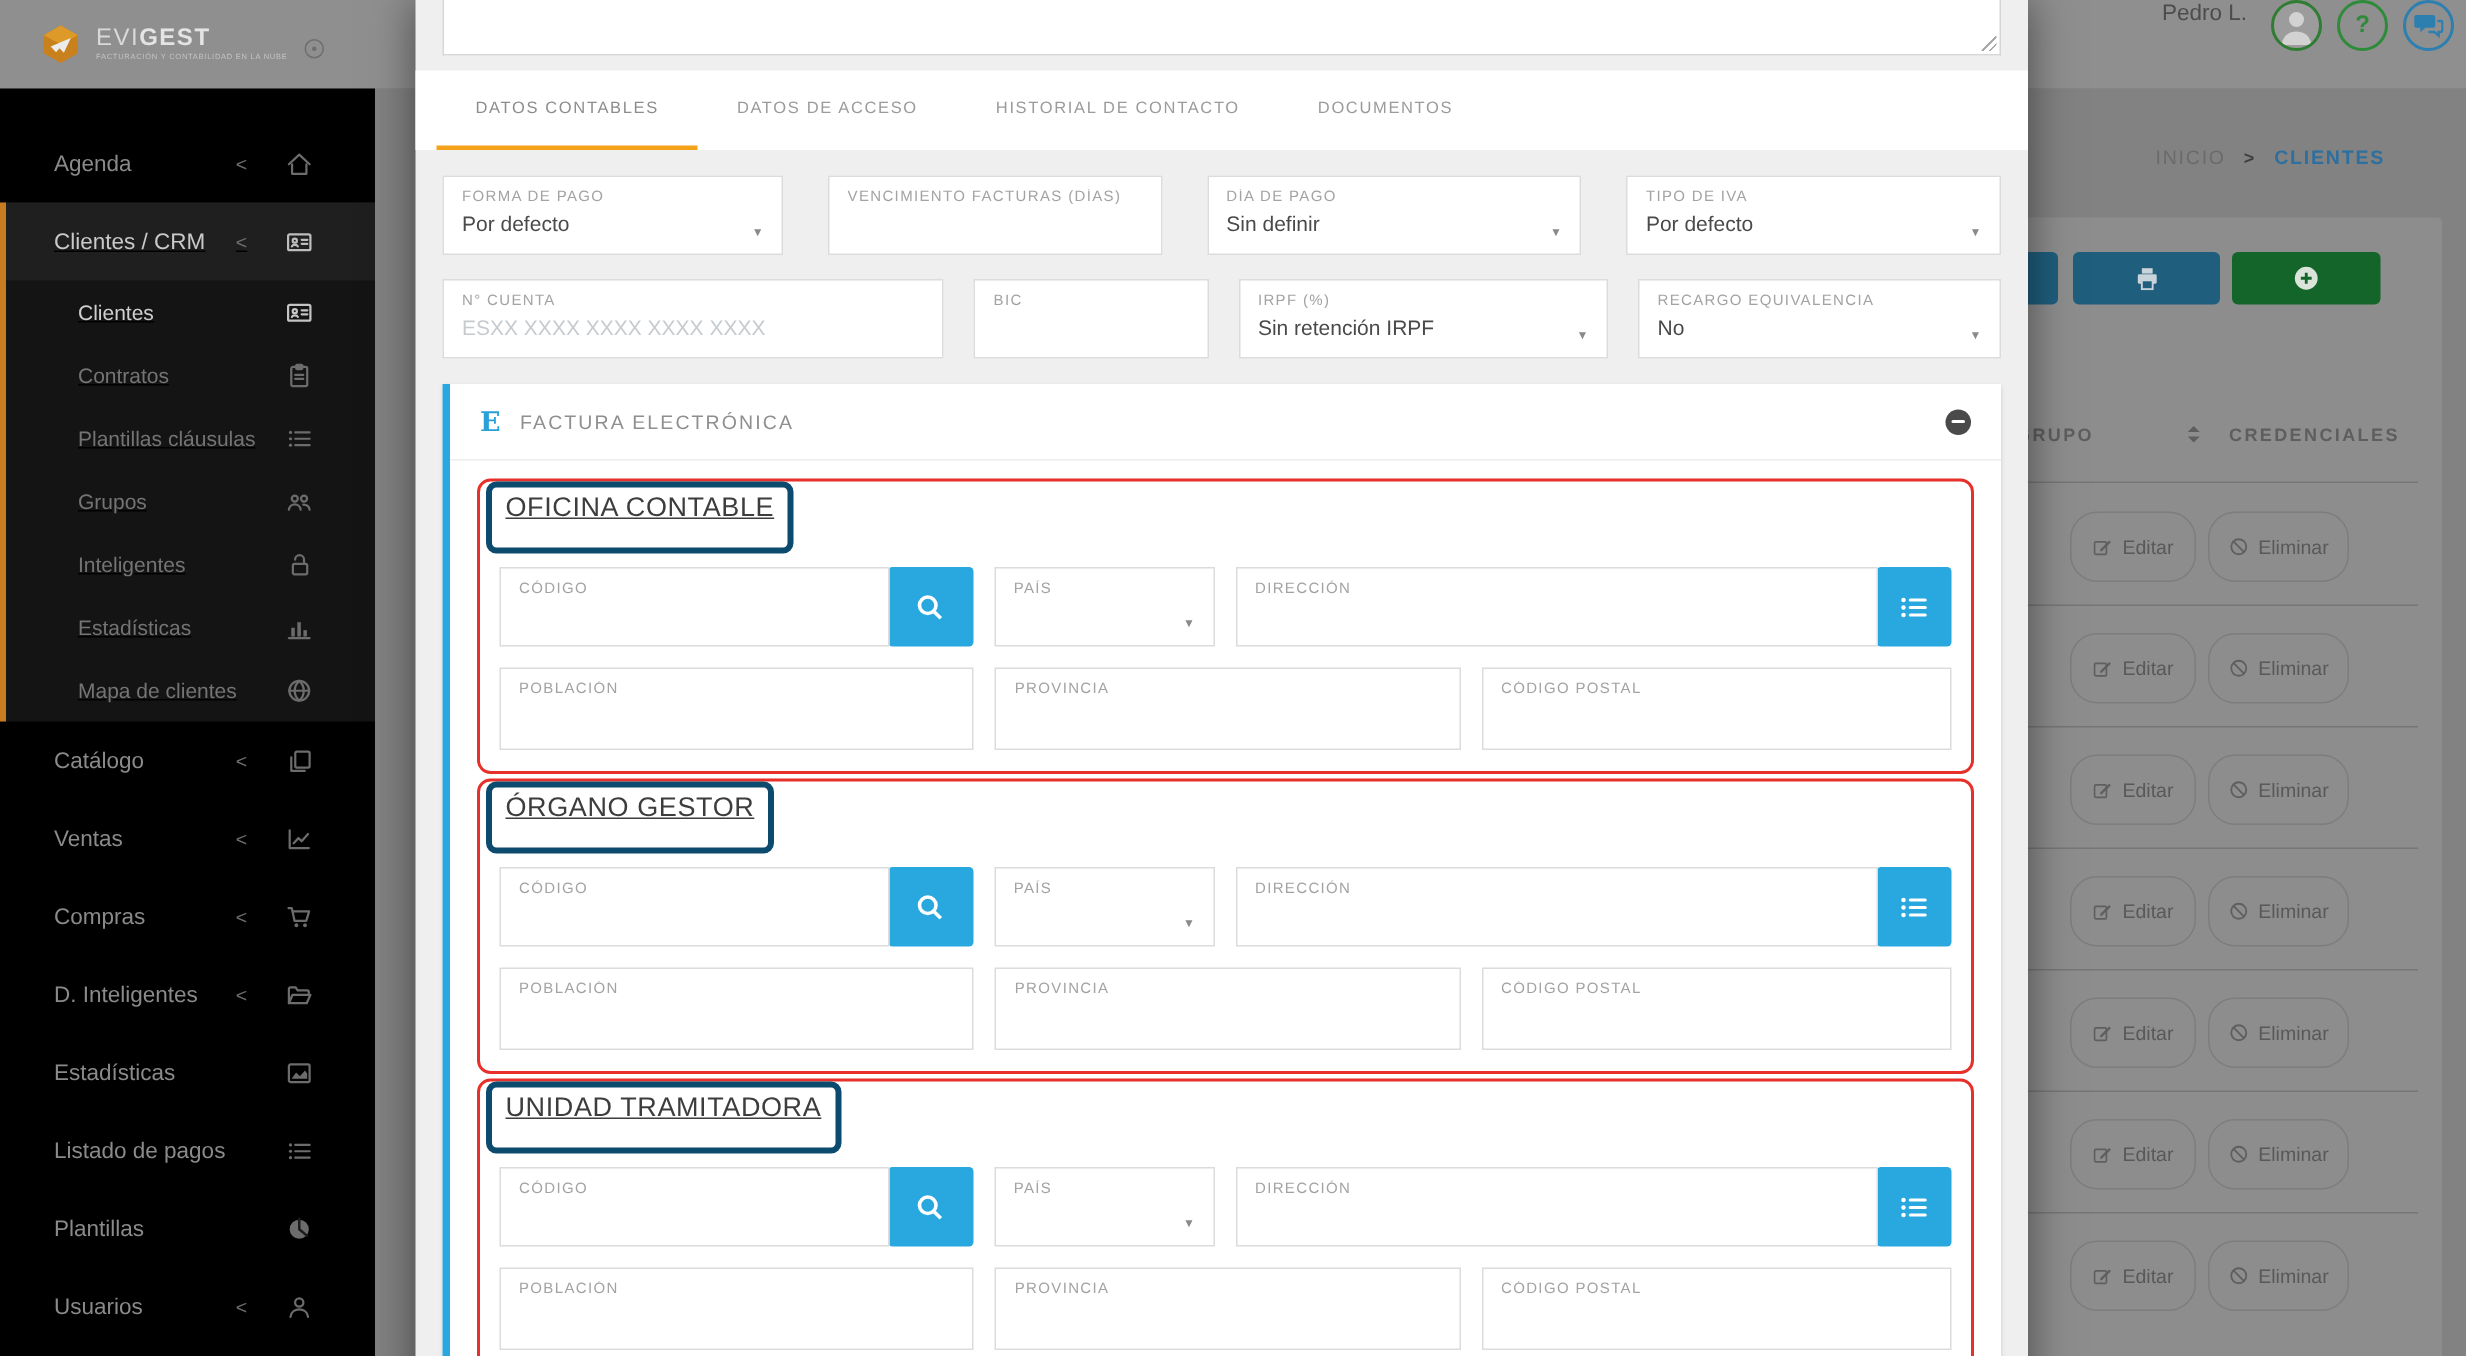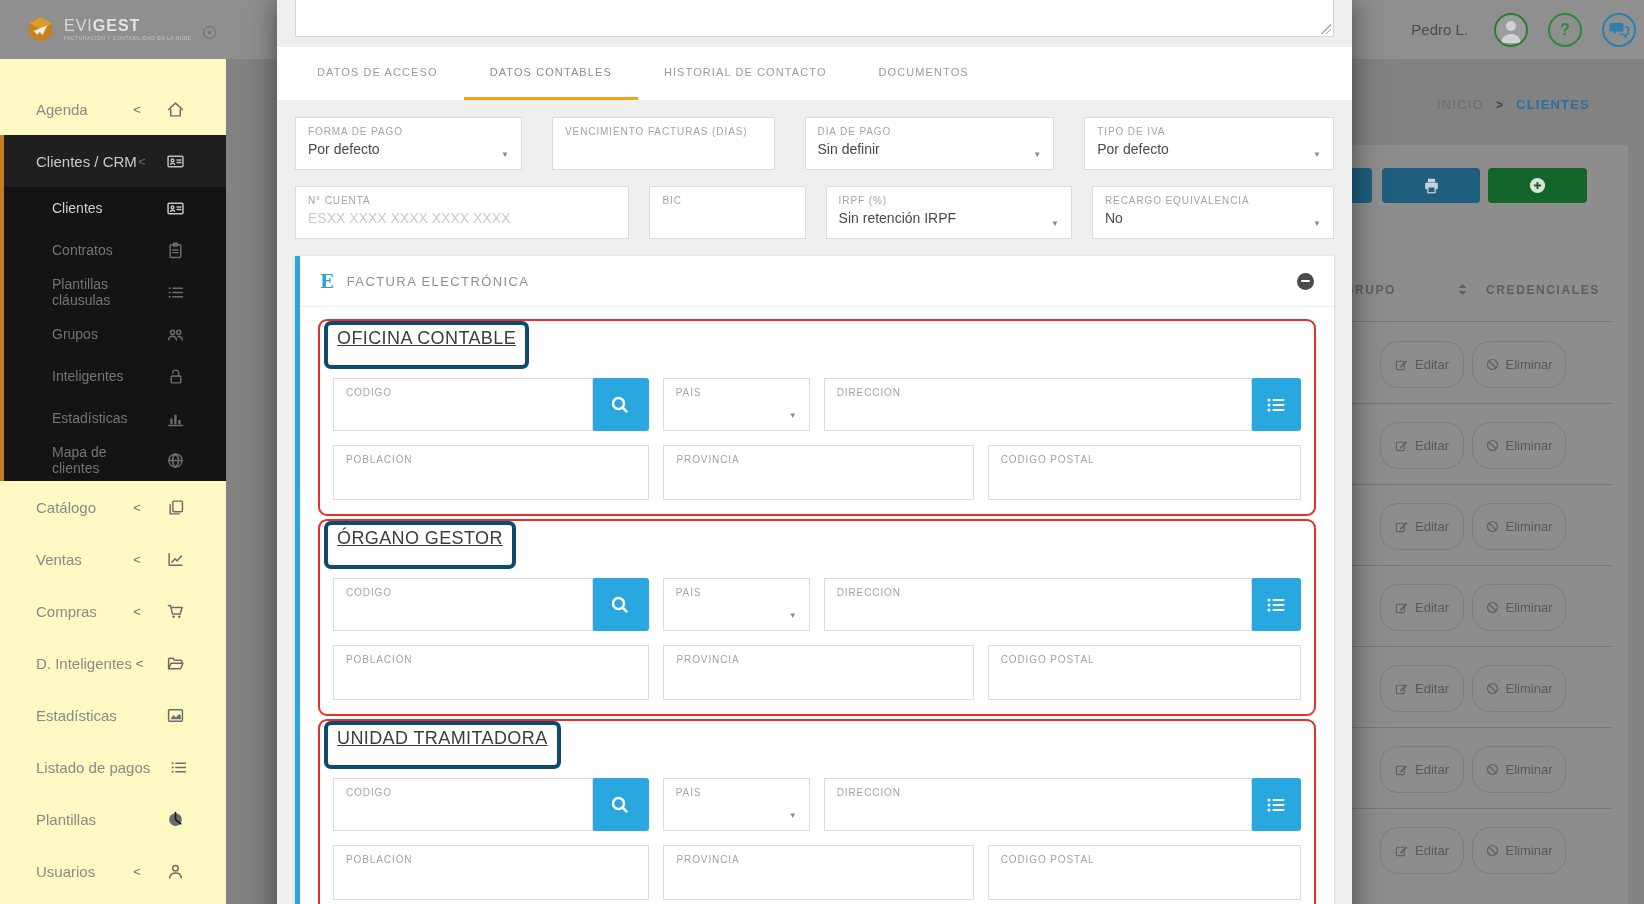--- a/index.html
+++ b/index.html
@@ -13,29 +13,29 @@
   .brand { display:flex; align-items:center; gap:10px; margin-left:27px; }
   .brand-text { line-height:1; }
   .brand-name { font-size:16px; letter-spacing:1px; }
   .brand-name .lt { color:#d8d8d8; font-weight:400; }
   .brand-name .bd { color:#e4e4e4; font-weight:800; }
   .brand-tag { font-size:5px; color:#c4c4c4; letter-spacing:.5px; margin-top:2px; }
   .side-toggle { position:absolute; left:203px; top:26px; width:13px; height:13px;
                  border:1.5px solid #6e6e6e; border-radius:50%; }
   .side-toggle::after { content:""; position:absolute; left:3.5px; top:3.5px; width:3px; height:3px;
                  background:#6e6e6e; border-radius:50%; }
-  .user { position:absolute; right:8px; top:0; height:59px; display:flex; align-items:center; gap:20px; }
+  .user { position:absolute; right:8px; top:0; height:59px; display:flex; align-items:flex-start; gap:10px; }
   .user-name { font-size:15px; color:#4c4c4c; margin-right:6px; }
   .circle-ic { width:34px; height:34px; border-radius:50%; display:flex; align-items:center;
                justify-content:center; flex:none; }
   .avatar { border:2.5px solid #2e7d32; background:#9c9c9c; overflow:hidden; }
   .help   { border:2px solid #2e8b3a; color:#2e8b3a; font-weight:bold; font-size:16px; }
   .chat   { border:2px solid #2d7fb0; }
 
-  .sidebar { position:absolute; left:0; top:59px; bottom:0; width:226px; background:#fef9c3; z-index:1; }
+  .sidebar { position:absolute; left:0; top:59px; bottom:0; width:250px; background:#000000; z-index:1;text-decoration:underline; }
   .menu { padding-top:24px; }
   .mi { height:52px; display:flex; align-items:center; padding-left:36px; font-size:15px;
         color:#8a8a8a; cursor:pointer; }
   .mi .lbl { flex:1; white-space:nowrap; }
   .mi .chev { width:20px; text-align:center; color:#6f6f6f; font-size:13px; }
   .ic { width:17px; height:17px; margin:0 42px 0 20px; flex:none; display:flex;
         align-items:center; justify-content:center; }
   .ic svg { width:17px; height:17px; stroke:#6c6c6c; fill:none; stroke-width:1.4;
             stroke-linecap:round; stroke-linejoin:round; }
   .ic svg .fl { fill:#6c6c6c; stroke:none; }
@@ -489,25 +489,25 @@
       </div>
     </div>
   </div>
 
   <div class="modal">
     <div class="m-textarea">
         <span class="grip"></span>
       </div>
 
     <div class="m-tabs">
+      <div class="tab active">
+          <span>DATOS CONTABLES</span>
+        </div>
       <div class="tab">
           <span>DATOS DE ACCESO</span>
-        </div>
-      <div class="tab active">
-          <span>DATOS CONTABLES</span>
         </div>
       <div class="tab">
           <span>HISTORIAL DE CONTACTO</span>
         </div>
       <div class="tab">
           <span>DOCUMENTOS</span>
         </div>
     </div>
 
     <div class="m-body">

